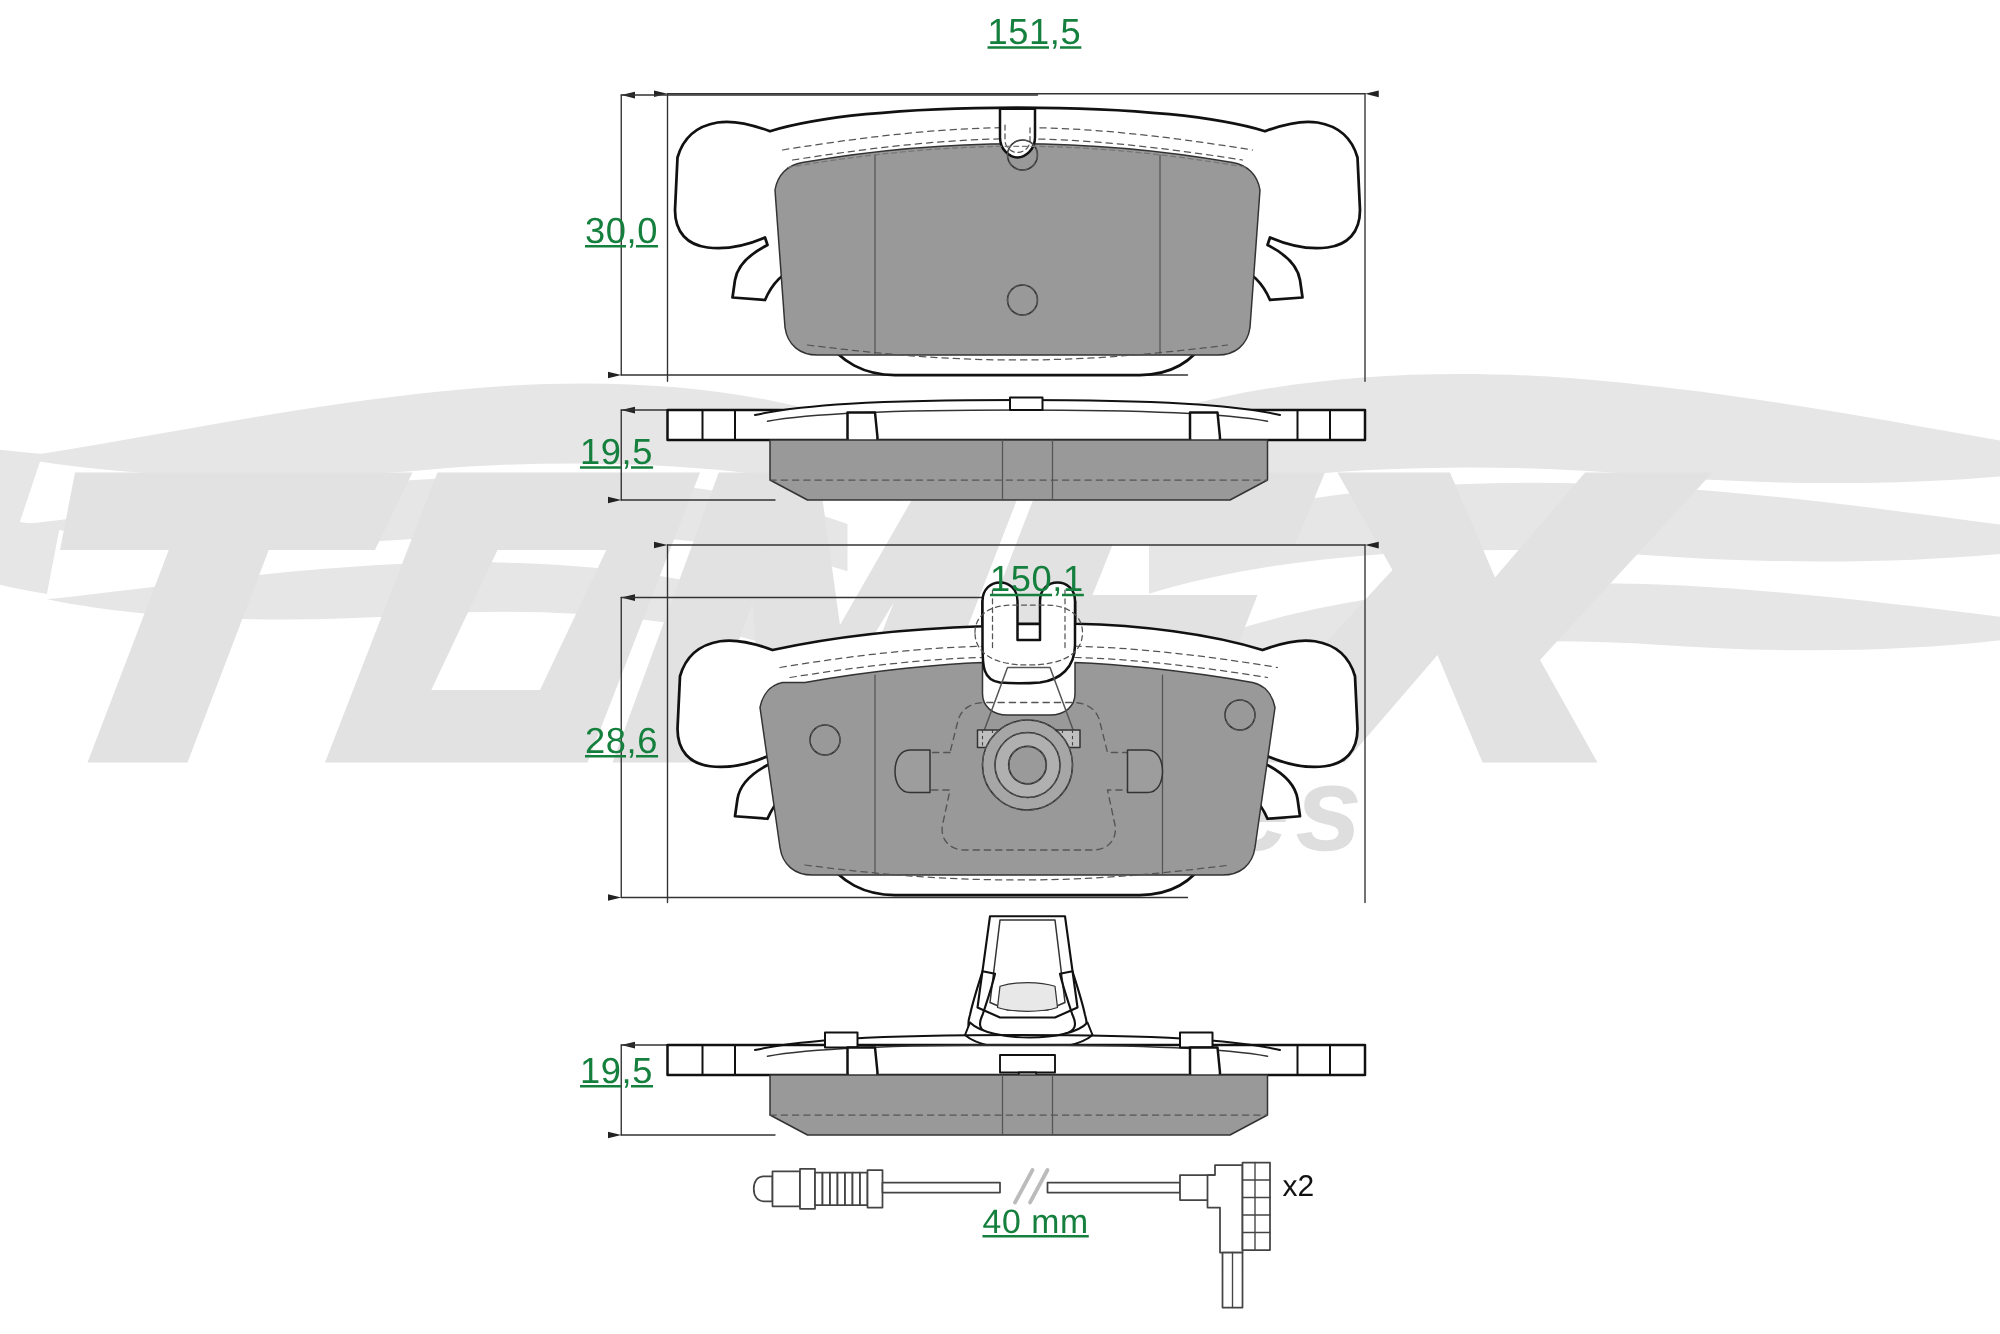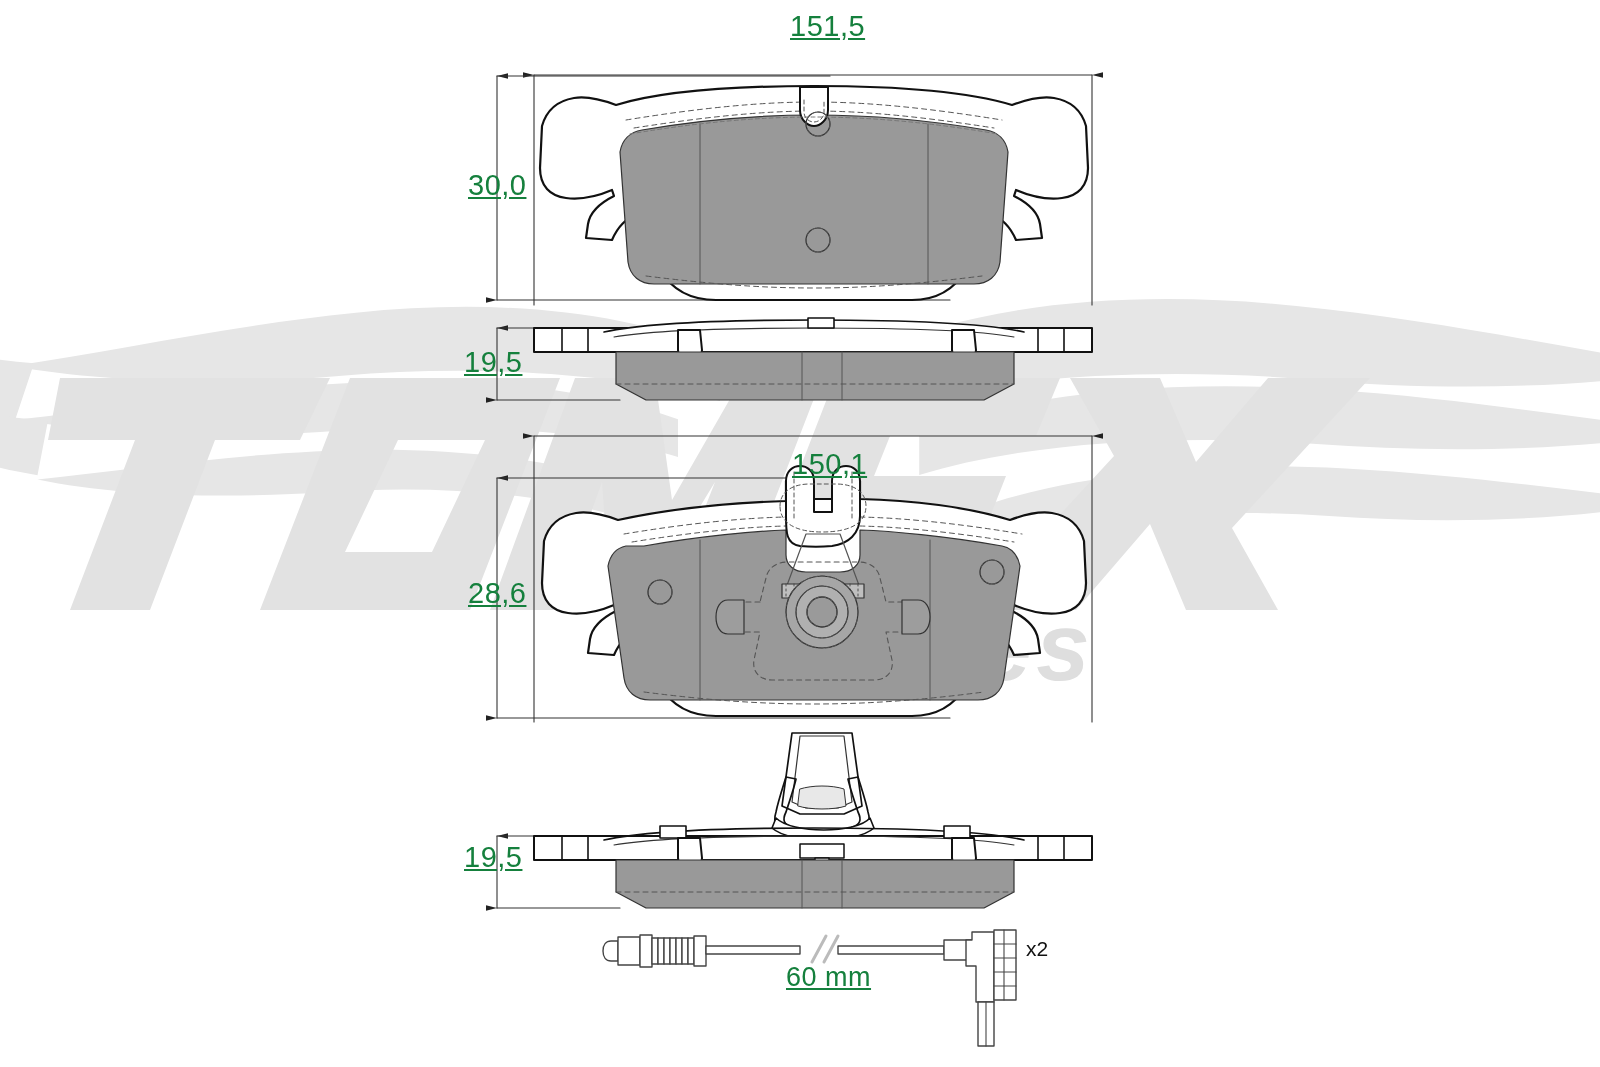--- a/index.html
+++ b/index.html
@@ -37,21 +37,21 @@
     white-space: nowrap;
     line-height: 1;
     text-decoration: underline;
   }
   .dim-label.small {
     font-size: 27px;
   }
   .qty-label {
     position: absolute;
     font-family: "Liberation Sans", sans-serif;
-    font-size: 21px;
+    font-size: 24px;
     color: #111111;
     white-space: nowrap;
     line-height: 1;
   }
 </style>
 </head>
 <body>
 
 <div id="page">
 
@@ -456,18 +456,18 @@
     <div class="dim-label" style="left:468px; top:171px;">30,0</div>
 
     <div class="dim-label" style="left:464px; top:348px;">19,5</div>
 
     <div class="dim-label" style="left:792px; top:406px;margin-top:44px;">150,1</div>
 
     <div class="dim-label" style="left:468px; top:579px;">28,6</div>
 
     <div class="dim-label" style="left:464px; top:843px;">19,5</div>
 
-    <div class="dim-label small" style="left:786px; top:964px;">60 mm</div>
+    <div class="dim-label small" style="left:786px; top:964px;">40 mm</div>
 
     <div class="qty-label" style="left:1026px; top:938px;">x2</div>
   </div>
 
 </div>
 
 </body></html>

